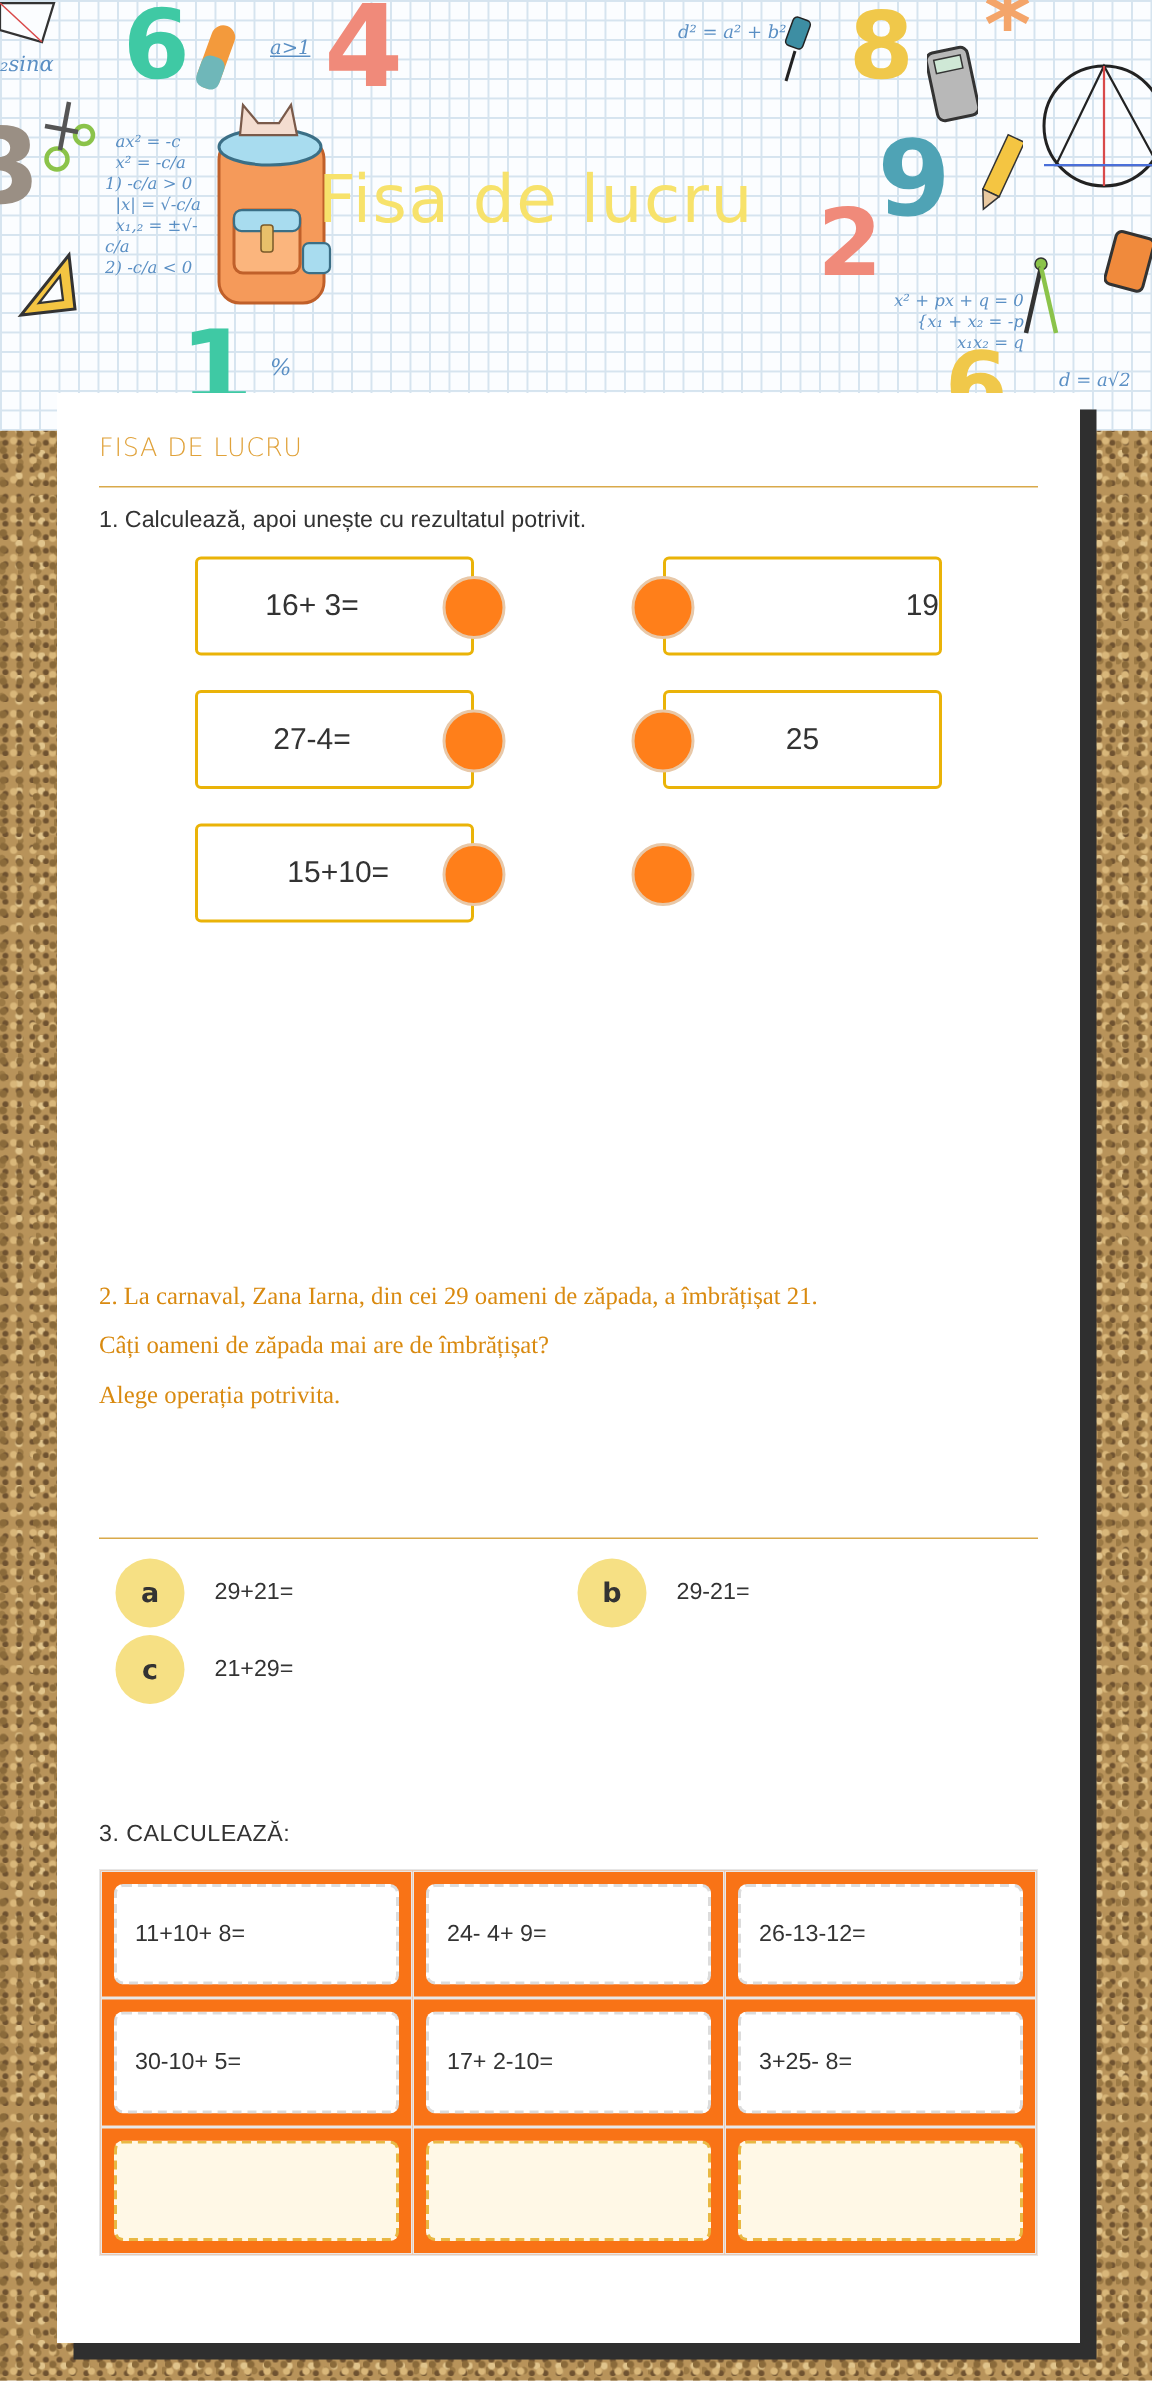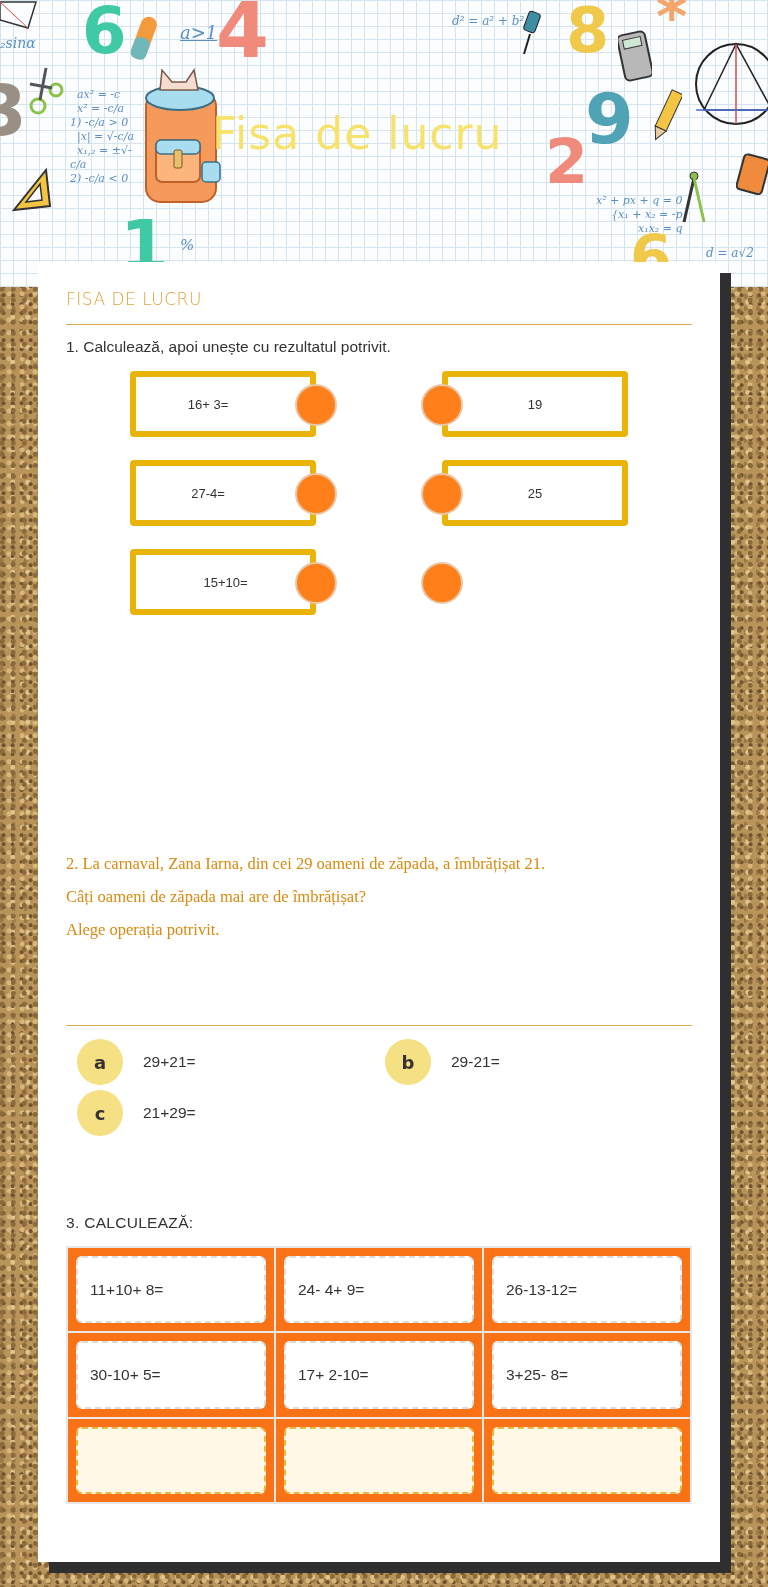--- a/index.html
+++ b/index.html
@@ -38,23 +38,23 @@
     box-shadow:11px 11px 0 #2f2f2f;
   }
   .sheet-title {
     position:absolute; left:28px; top:27px;
     font-family:"DejaVu Sans", sans-serif; font-size:17px; color:#e0a23a; letter-spacing:0.5px;
     font-weight:300;
   }
   .hr { position:absolute; left:28px; width:626px; height:1px; background:#d9a94a; }
   .q1 { position:absolute; left:28px; top:76px; font-size:15.5px; color:#333; }
   .match-box {
-    position:absolute; width:186px; height:66px; border:6px solid #eab308; border-radius:4px;
+    position:absolute; width:186px; height:66px; border:2px solid #eab308; border-radius:4px;
     box-sizing:border-box; display:flex; align-items:center; justify-content:center;
-    font-size:13px; color:#333; background:#fff;
+    font-size:20px; color:#333; background:#fff;
   }
   .match-box span { display:block; }
   .dot {
     position:absolute; width:42px; height:42px; border-radius:50%;
     background:#ff7f1a; border:2px solid #e8c8a8; box-sizing:border-box;
   }
   .q2 { position:absolute; left:28px; top:588px; width:610px;
     font-family:Liberation Serif, serif; font-size:16.5px; color:#d98a10; line-height:27px; font-weight:300; }
   .q2 p { margin:0 0 6px 0; }
   .opt { position:absolute; display:flex; align-items:center; }
@@ -85,21 +85,21 @@
   <span class="deco" style="left:82px;top:-6px;font-size:64px;color:#3fc9a4;">6</span>
   <span class="deco" style="left:216px;top:-14px;font-size:76px;color:#f08a7a;">4</span>
   <span class="deco" style="left:-22px;top:70px;font-size:70px;color:#9a8f84;">3</span>
   <span class="deco" style="left:566px;top:-6px;font-size:62px;color:#f0c84a;">8</span>
   <span class="deco" style="left:585px;top:78px;font-size:70px;color:#4fa3b5;">9</span>
   <span class="deco" style="left:545px;top:125px;font-size:62px;color:#f08a7a;">2</span>
   <span class="deco" style="left:120px;top:205px;font-size:70px;color:#3fc9a4;">1</span>
   <span class="deco" style="left:630px;top:222px;font-size:60px;color:#f0c84a;">6</span>
   <span class="deco" style="left:656px;top:-18px;font-size:60px;color:#f4a56a;">*</span>
 
-  <div class="formula" style="left:180px;top:26px;font-size:18px;text-decoration:underline;">a&gt;1</div>
+  <div class="formula" style="left:180px;top:26px;font-size:13px;text-decoration:underline;">a&gt;1</div>
   <div class="formula" style="left:452px;top:14px;font-size:12px;">d² = a² + b²</div>
   <div class="formula" style="left:0px;top:36px;font-size:14px;">₂sinα</div>
   <div class="formula" style="left:70px;top:88px;width:70px;">
     <div>&nbsp;&nbsp;ax² = -c</div>
     <div>&nbsp;&nbsp;x² = -c/a</div>
     <div>1) -c/a &gt; 0</div>
     <div>&nbsp;&nbsp;|x| = √-c/a</div>
     <div>&nbsp;&nbsp;x₁,₂ = ±√-c/a</div>
     <div>2) -c/a &lt; 0</div>
   </div>
@@ -178,38 +178,38 @@
   <div class="match-box" style="left:92px;top:109px;padding-right:30px;">
     <span>16+ 3=</span>
   </div>
   <div class="match-box" style="left:92px;top:198px;padding-right:30px;">
     <span>27-4=</span>
   </div>
   <div class="match-box" style="left:92px;top:287px;padding-right:30px;padding-left:35px;">
     <span>15+10=</span>
   </div>
 
-  <div class="match-box" style="left:404px;top:109px;padding-left:0;">
+  <div class="match-box" style="left:404px;top:109px;padding-left:0;justify-content:flex-end;">
     <span>19</span>
   </div>
   <div class="match-box" style="left:404px;top:198px;">
     <span>25</span>
   </div>
 
   <div class="dot" style="left:257px;top:122px;"></div>
   <div class="dot" style="left:257px;top:211px;"></div>
   <div class="dot" style="left:257px;top:300px;"></div>
   <div class="dot" style="left:383px;top:122px;"></div>
   <div class="dot" style="left:383px;top:211px;"></div>
   <div class="dot" style="left:383px;top:300px;"></div>
 
   <div class="q2">
     <p>2. La carnaval, Zana Iarna, din cei 29 oameni de zăpada, a îmbrățișat 21.</p>
     <p>Câți oameni de zăpada mai  are de îmbrățișat?</p>
-    <p>Alege operația potrivit.</p>
+    <p>Alege operația potrivita.</p>
   </div>
   <div class="hr" style="top:763px;"></div>
 
   <div class="opt" style="left:39px;top:777px;">
     <div class="opt-badge">a</div>
     <div class="opt-text">29+21=</div>
   </div>
   <div class="opt" style="left:347px;top:777px;">
     <div class="opt-badge">b</div>
     <div class="opt-text">29-21=</div>

